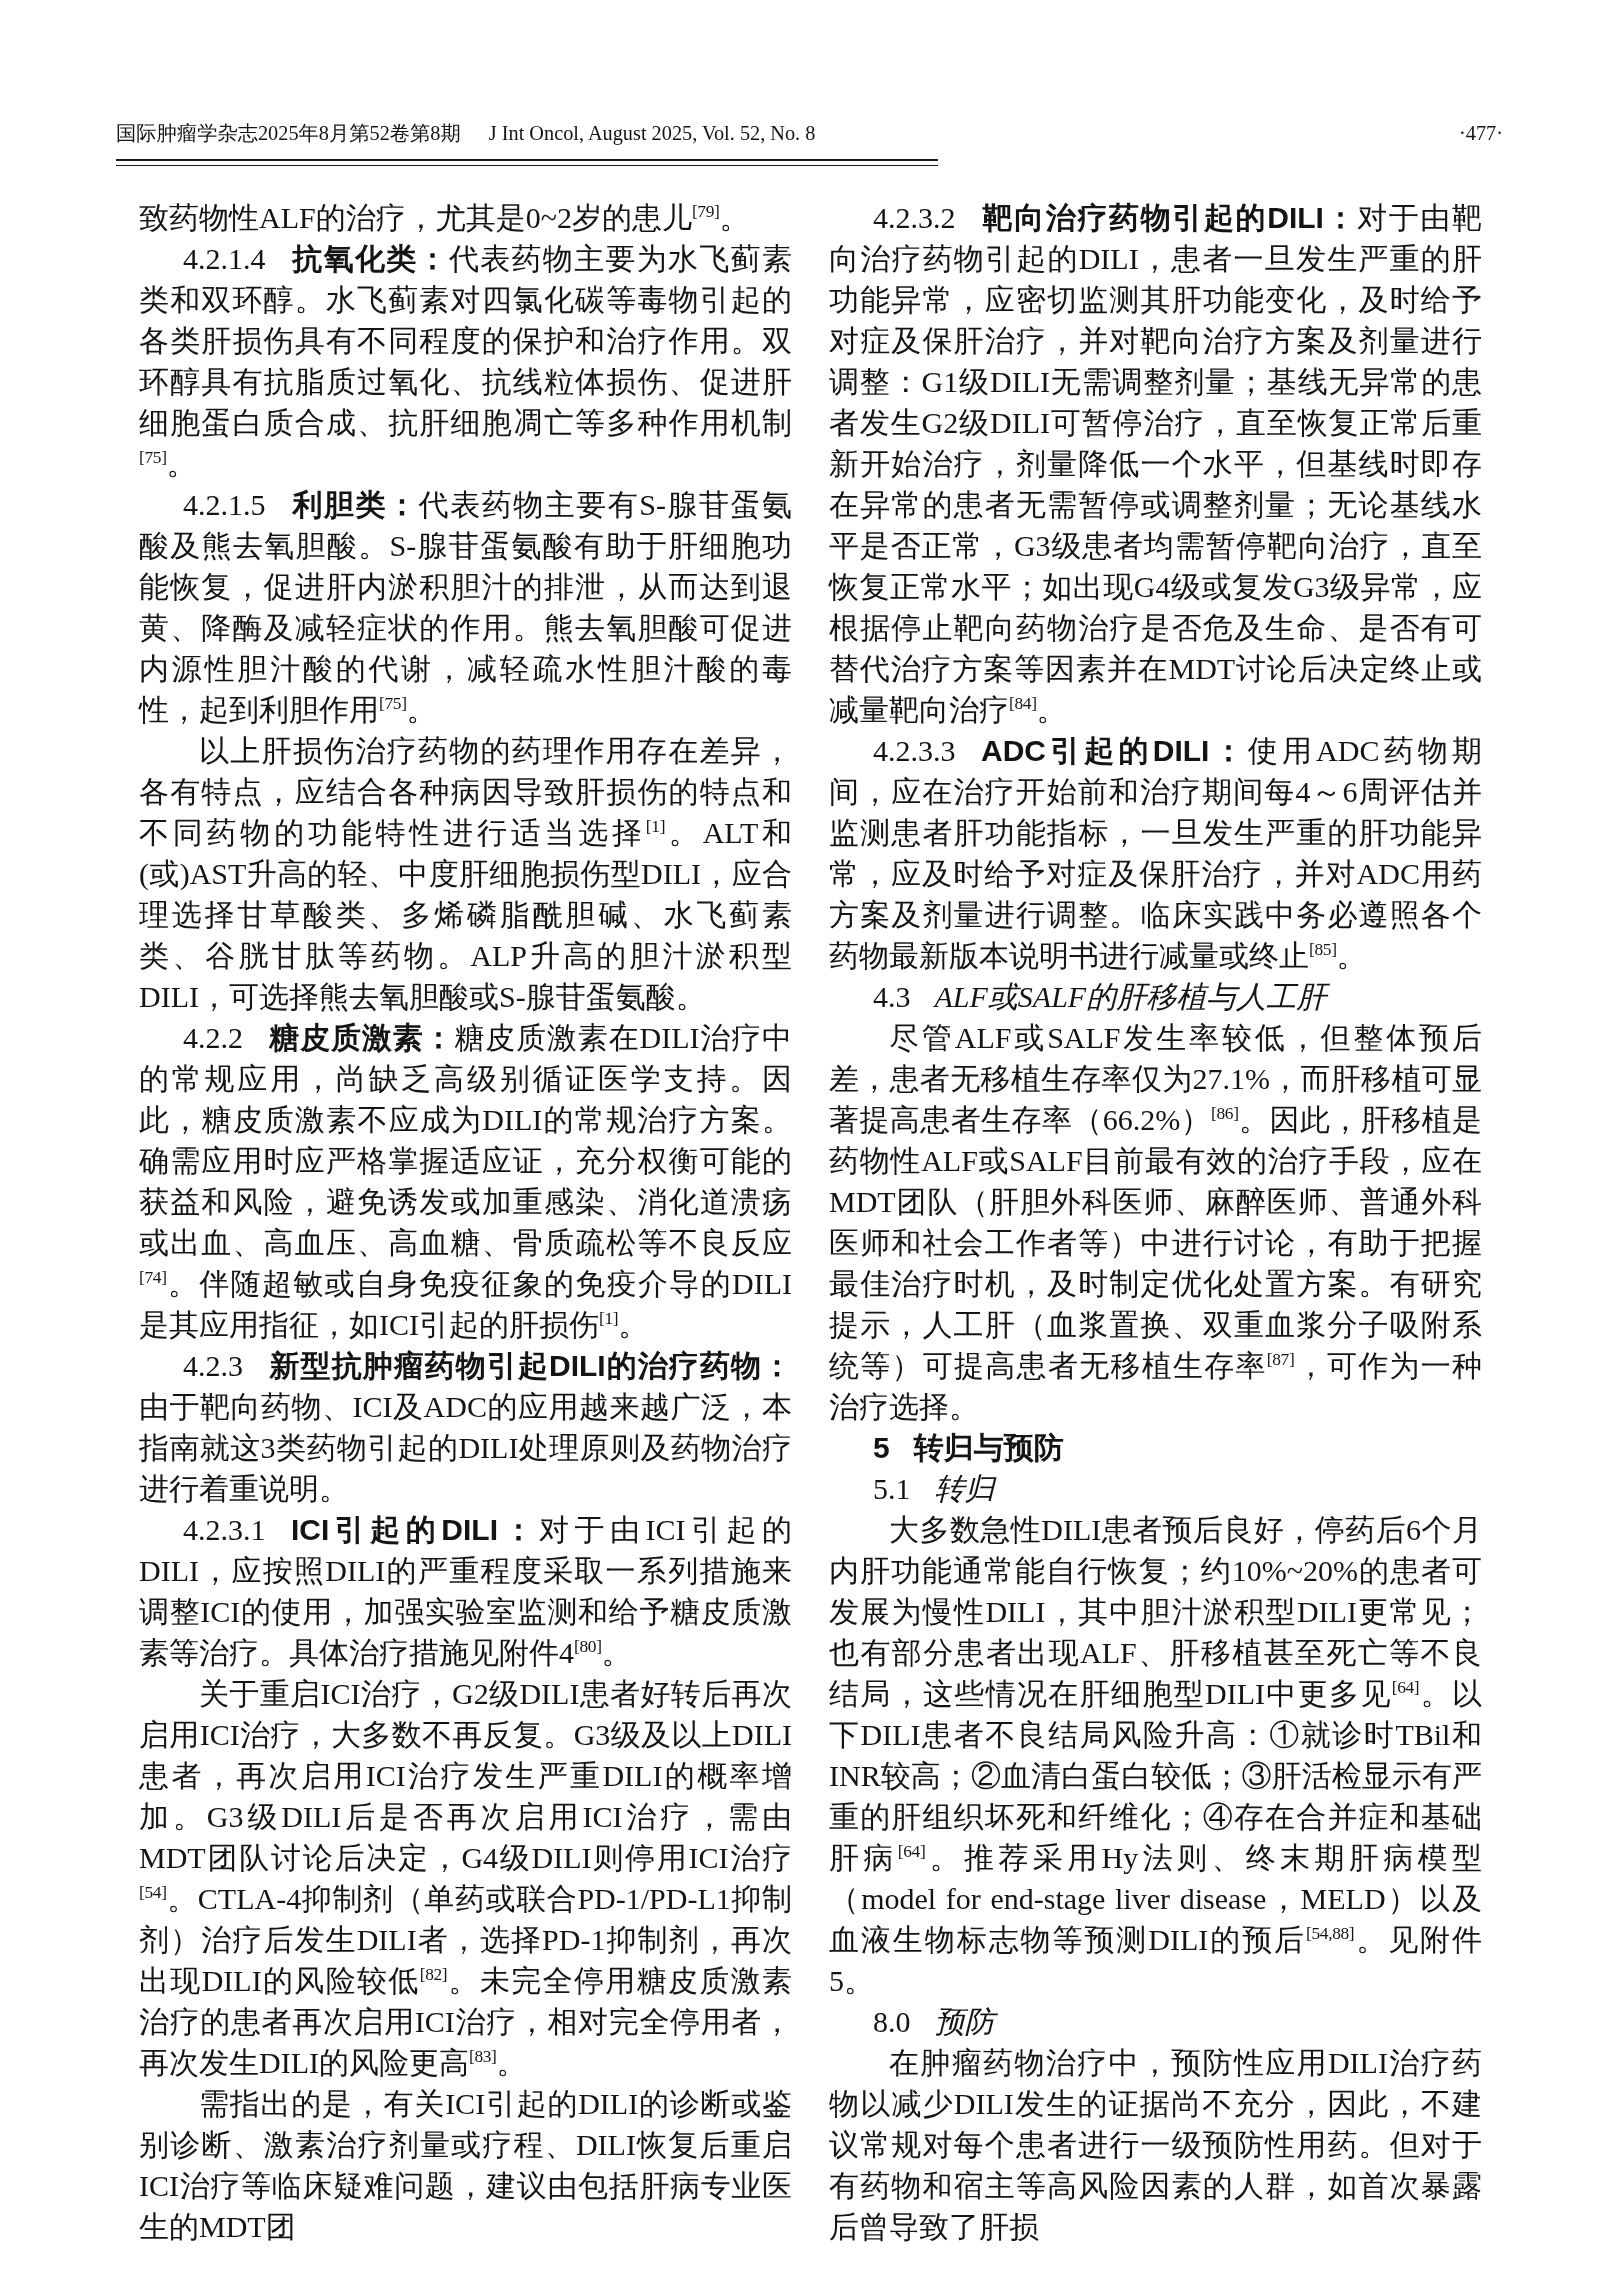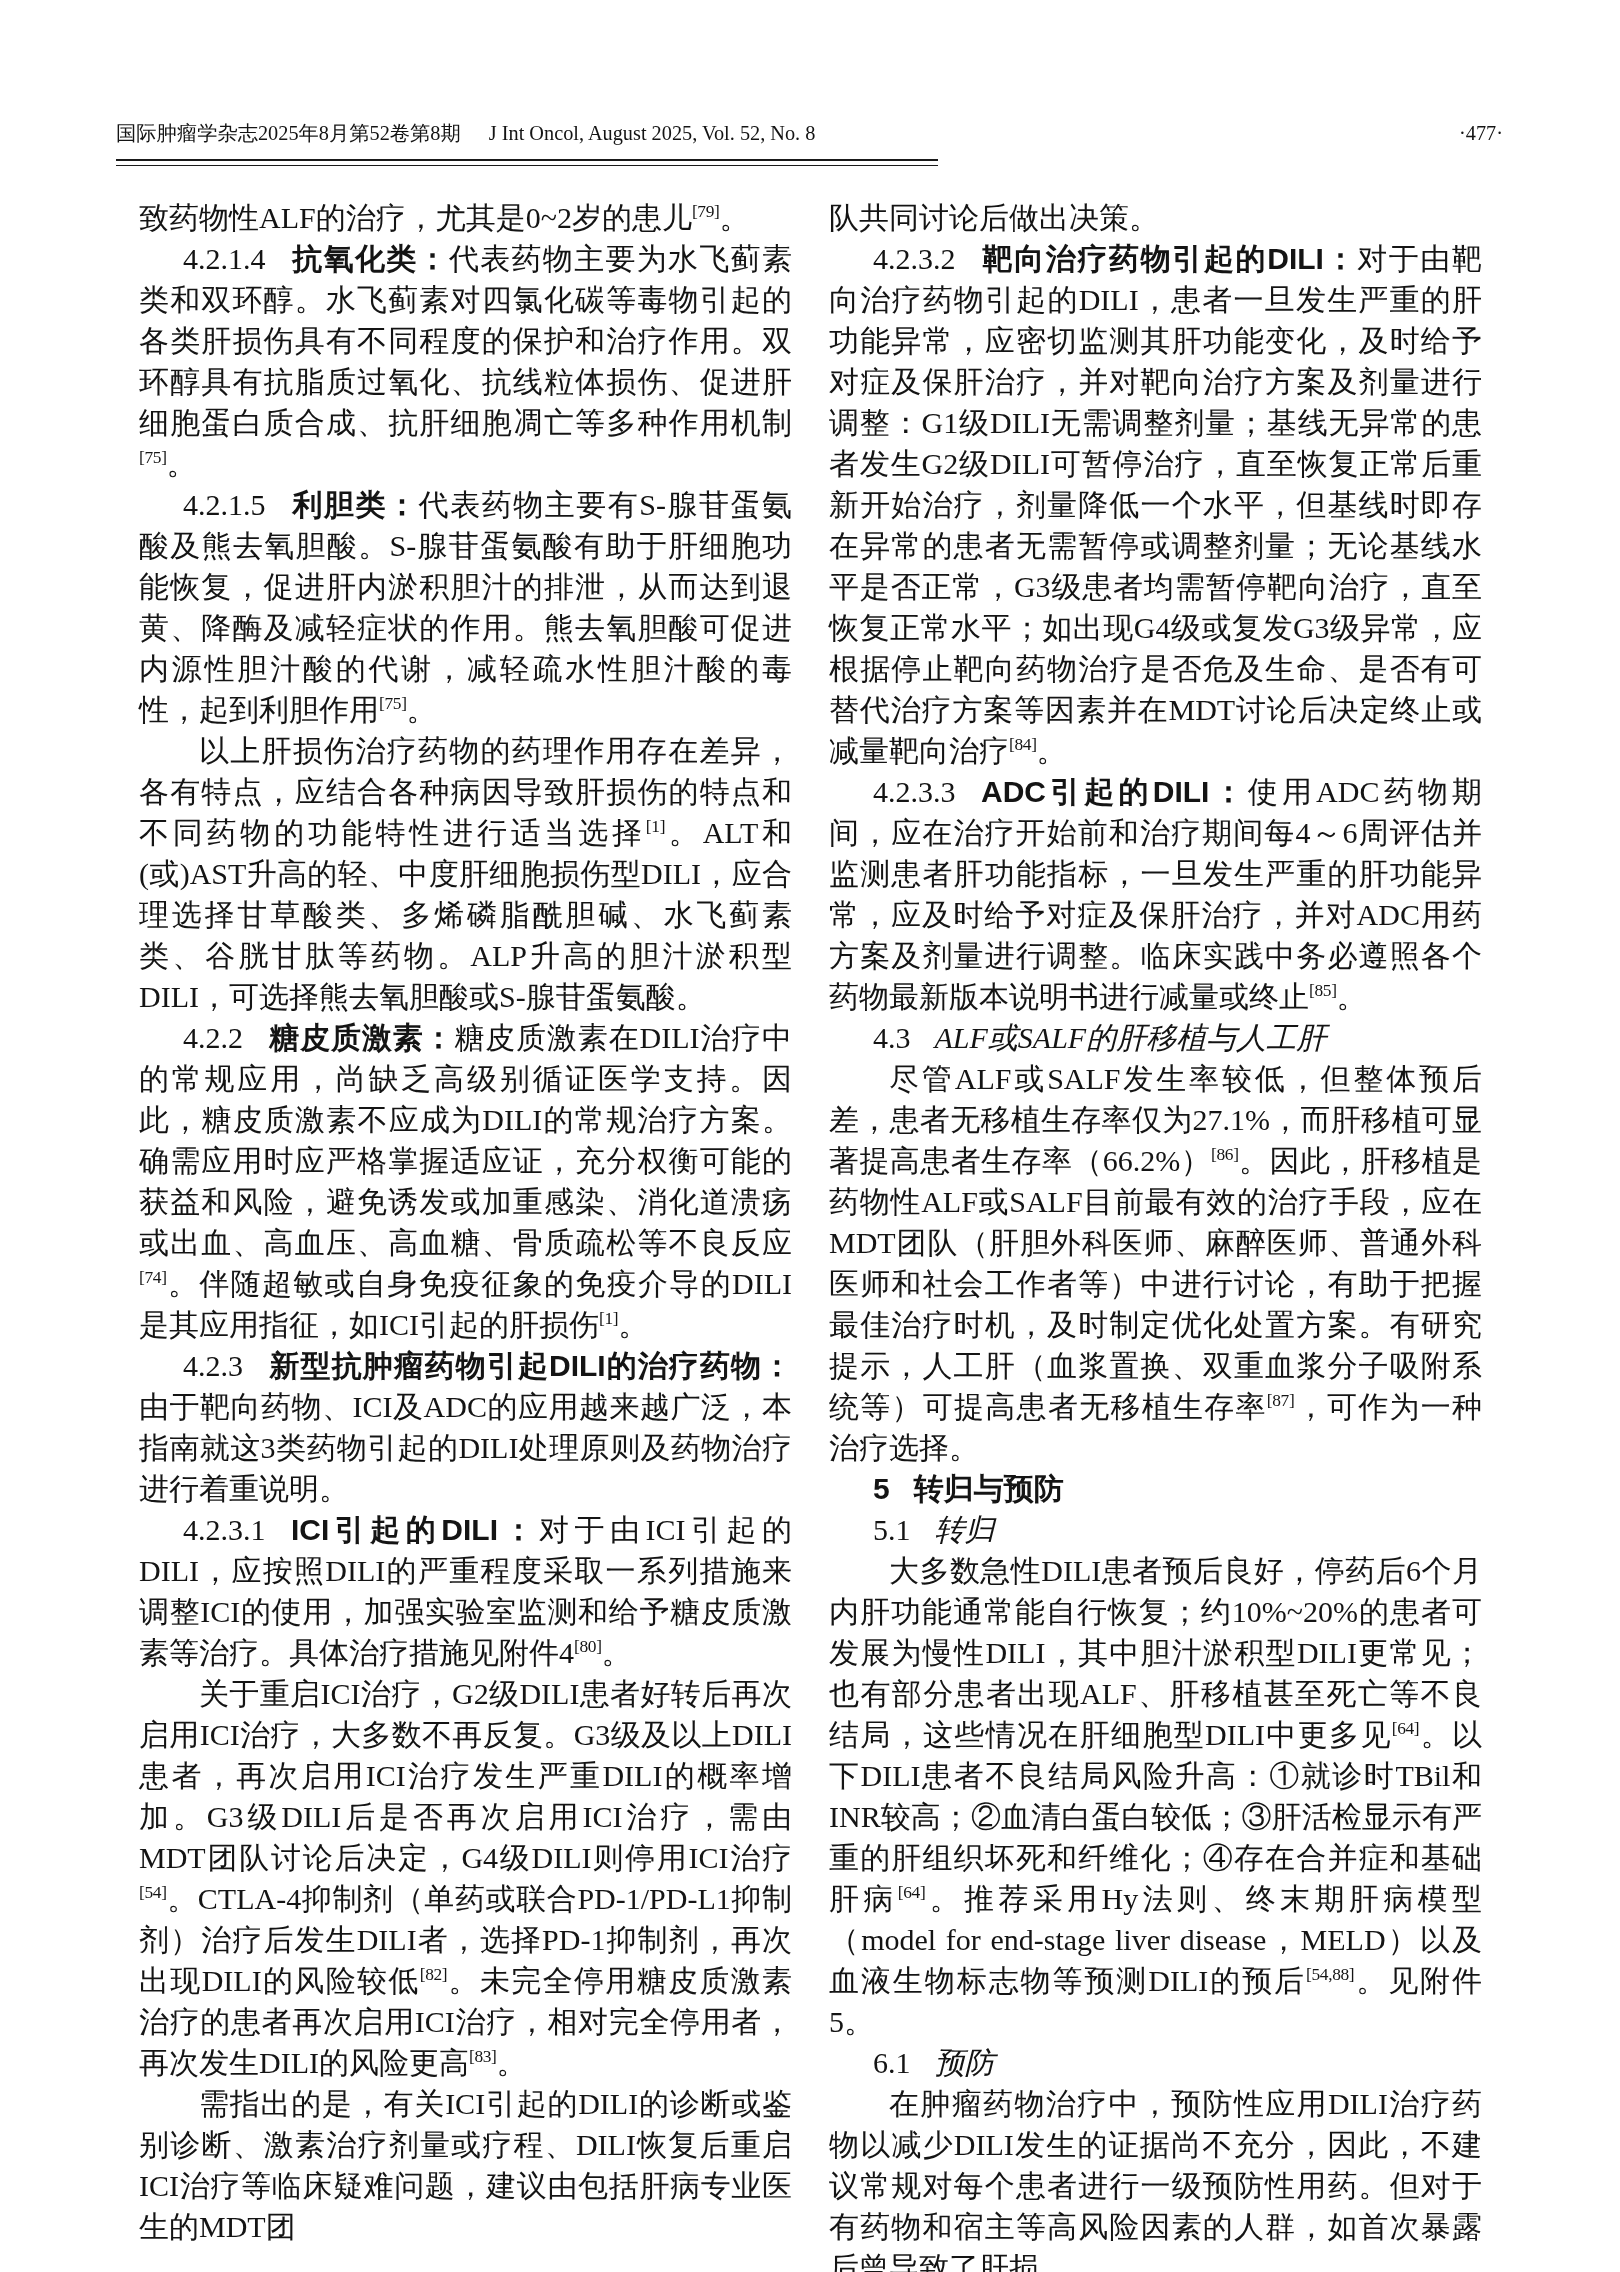--- a/index.html
+++ b/index.html
@@ -71,27 +71,26 @@
         <p><span class="num">4.2.1.4</span><span class="runhead">抗氧化类：</span>代表药物主要为水飞蓟素类和双环醇。水飞蓟素对四氯化碳等毒物引起的各类肝损伤具有不同程度的保护和治疗作用。双环醇具有抗脂质过氧化、抗线粒体损伤、促进肝细胞蛋白质合成、抗肝细胞凋亡等多种作用机制<sup class="ref">[75]</sup>。</p>
         <p><span class="num">4.2.1.5</span><span class="runhead">利胆类：</span>代表药物主要有S-腺苷蛋氨酸及熊去氧胆酸。S-腺苷蛋氨酸有助于肝细胞功能恢复，促进肝内淤积胆汁的排泄，从而达到退黄、降酶及减轻症状的作用。熊去氧胆酸可促进内源性胆汁酸的代谢，减轻疏水性胆汁酸的毒性，起到利胆作用<sup class="ref">[75]</sup>。</p>
         <p class="indent">以上肝损伤治疗药物的药理作用存在差异，各有特点，应结合各种病因导致肝损伤的特点和不同药物的功能特性进行适当选择<sup class="ref">[1]</sup>。ALT和(或)AST升高的轻、中度肝细胞损伤型DILI，应合理选择甘草酸类、多烯磷脂酰胆碱、水飞蓟素类、谷胱甘肽等药物。ALP升高的胆汁淤积型DILI，可选择熊去氧胆酸或S-腺苷蛋氨酸。</p>
         <p><span class="num">4.2.2</span><span class="runhead">糖皮质激素：</span>糖皮质激素在DILI治疗中的常规应用，尚缺乏高级别循证医学支持。因此，糖皮质激素不应成为DILI的常规治疗方案。确需应用时应严格掌握适应证，充分权衡可能的获益和风险，避免诱发或加重感染、消化道溃疡或出血、高血压、高血糖、骨质疏松等不良反应<sup class="ref">[74]</sup>。伴随超敏或自身免疫征象的免疫介导的DILI是其应用指征，如ICI引起的肝损伤<sup class="ref">[1]</sup>。</p>
         <p><span class="num">4.2.3</span><span class="runhead">新型抗肿瘤药物引起DILI的治疗药物：</span>由于靶向药物、ICI及ADC的应用越来越广泛，本指南就这3类药物引起的DILI处理原则及药物治疗进行着重说明。</p>
         <p><span class="num">4.2.3.1</span><span class="runhead">ICI引起的DILI：</span>对于由ICI引起的DILI，应按照DILI的严重程度采取一系列措施来调整ICI的使用，加强实验室监测和给予糖皮质激素等治疗。具体治疗措施见附件4<sup class="ref">[80]</sup>。</p>
         <p class="indent">关于重启ICI治疗，G2级DILI患者好转后再次启用ICI治疗，大多数不再反复。G3级及以上DILI患者，再次启用ICI治疗发生严重DILI的概率增加。G3级DILI后是否再次启用ICI治疗，需由MDT团队讨论后决定，G4级DILI则停用ICI治疗<sup class="ref">[54]</sup>。CTLA-4抑制剂（单药或联合PD-1/PD-L1抑制剂）治疗后发生DILI者，选择PD-1抑制剂，再次出现DILI的风险较低<sup class="ref">[82]</sup>。未完全停用糖皮质激素治疗的患者再次启用ICI治疗，相对完全停用者，再次发生DILI的风险更高<sup class="ref">[83]</sup>。</p>
         <p class="indent">需指出的是，有关ICI引起的DILI的诊断或鉴别诊断、激素治疗剂量或疗程、DILI恢复后重启ICI治疗等临床疑难问题，建议由包括肝病专业医生的MDT团</p>
       </section>
     <section class="col">
-        <p>队共同讨论后做出决策。</p>
         <p><span class="num">4.2.3.2</span><span class="runhead">靶向治疗药物引起的DILI：</span>对于由靶向治疗药物引起的DILI，患者一旦发生严重的肝功能异常，应密切监测其肝功能变化，及时给予对症及保肝治疗，并对靶向治疗方案及剂量进行调整：G1级DILI无需调整剂量；基线无异常的患者发生G2级DILI可暂停治疗，直至恢复正常后重新开始治疗，剂量降低一个水平，但基线时即存在异常的患者无需暂停或调整剂量；无论基线水平是否正常，G3级患者均需暂停靶向治疗，直至恢复正常水平；如出现G4级或复发G3级异常，应根据停止靶向药物治疗是否危及生命、是否有可替代治疗方案等因素并在MDT讨论后决定终止或减量靶向治疗<sup class="ref">[84]</sup>。</p>
         <p><span class="num">4.2.3.3</span><span class="runhead">ADC引起的DILI：</span>使用ADC药物期间，应在治疗开始前和治疗期间每4～6周评估并监测患者肝功能指标，一旦发生严重的肝功能异常，应及时给予对症及保肝治疗，并对ADC用药方案及剂量进行调整。临床实践中务必遵照各个药物最新版本说明书进行减量或终止<sup class="ref">[85]</sup>。</p>
         <h3><span class="num">4.3</span>ALF或SALF的肝移植与人工肝</h3>
         <p class="indent">尽管ALF或SALF发生率较低，但整体预后差，患者无移植生存率仅为27.1%，而肝移植可显著提高患者生存率（66.2%）<sup class="ref">[86]</sup>。因此，肝移植是药物性ALF或SALF目前最有效的治疗手段，应在MDT团队（肝胆外科医师、麻醉医师、普通外科医师和社会工作者等）中进行讨论，有助于把握最佳治疗时机，及时制定优化处置方案。有研究提示，人工肝（血浆置换、双重血浆分子吸附系统等）可提高患者无移植生存率<sup class="ref">[87]</sup>，可作为一种治疗选择。</p>
         <h2><span class="num">5</span>转归与预防</h2>
         <h3><span class="num">5.1</span>转归</h3>
         <p class="indent">大多数急性DILI患者预后良好，停药后6个月内肝功能通常能自行恢复；约10%~20%的患者可发展为慢性DILI，其中胆汁淤积型DILI更常见；也有部分患者出现ALF、肝移植甚至死亡等不良结局，这些情况在肝细胞型DILI中更多见<sup class="ref">[64]</sup>。以下DILI患者不良结局风险升高：①就诊时TBil和INR较高；②血清白蛋白较低；③肝活检显示有严重的肝组织坏死和纤维化；④存在合并症和基础肝病<sup class="ref">[64]</sup>。推荐采用Hy法则、终末期肝病模型（model for end-stage liver disease，MELD）以及血液生物标志物等预测DILI的预后<sup class="ref">[54,88]</sup>。见附件5。</p>
-        <h3><span class="num">6.1</span>预防</h3>
+        <h3><span class="num">8.0</span>预防</h3>
         <p class="indent">在肿瘤药物治疗中，预防性应用DILI治疗药物以减少DILI发生的证据尚不充分，因此，不建议常规对每个患者进行一级预防性用药。但对于有药物和宿主等高风险因素的人群，如首次暴露后曾导致了肝损</p>
       </section>
   </div>
 
 </div>
 
 
 </body></html>

